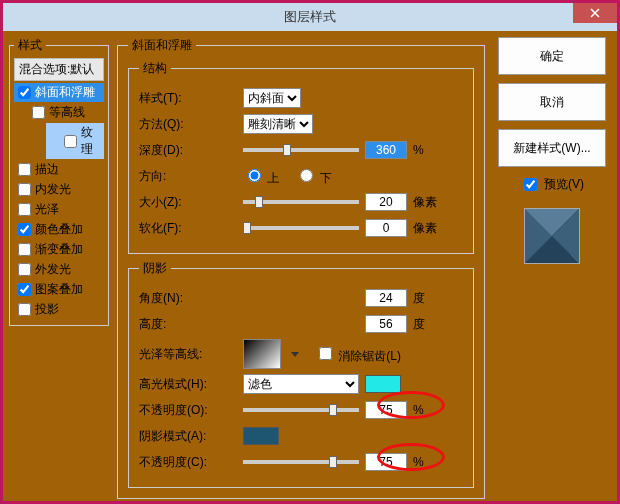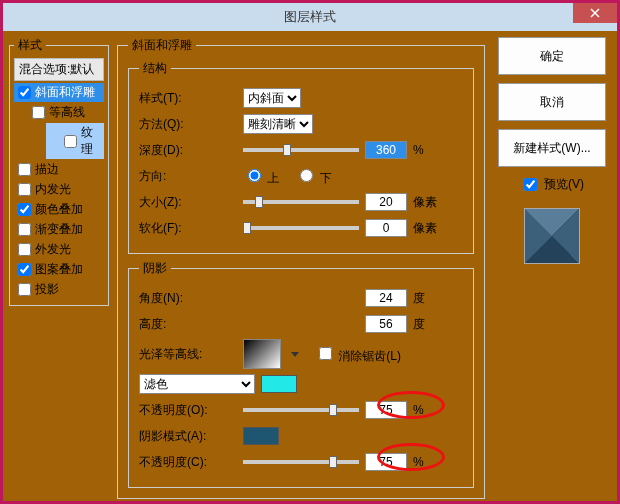--- a/index.html
+++ b/index.html
@@ -79,20 +79,24 @@
             </div>
           <div class="style-item">
               <input type="checkbox" style="">
               <span>描边</span>
             </div>
           <div class="style-item">
               <input type="checkbox" style="">
               <span>内发光</span>
             </div>
           <div class="style-item">
+              <input type="checkbox" style="">
+              <span>光泽</span>
+            </div>
+          <div class="style-item">
               <input type="checkbox" checked="" style="">
               <span>颜色叠加</span>
             </div>
           <div class="style-item">
               <input type="checkbox" style="">
               <span>渐变叠加</span>
             </div>
           <div class="style-item">
               <input type="checkbox" style="">
               <span>外发光</span>
@@ -167,20 +171,21 @@
             <div class="numbox">56</div>
             <span class="unit">度</span>
           </div>
           <div class="row">
             <span class="lbl">光泽等高线:</span>
             <div class="gloss-thumb"></div>
               <span class="chev"></span>
             <label style="margin-left:10px"><input type="checkbox" style=""> <span>消除锯齿(L)</span></label>
           </div>
           <div class="row" style="position:relative">
+            <span class="lbl">高光模式(H):</span>
             <select style="width:116px"><option>滤色</option></select>
             <div class="swatch" style="background:#22e8e8"></div>
           </div>
           <div class="row">
             <span class="lbl">不透明度(O):</span>
             <div class="slider">
                 <div class="thumb" style="left:86px"></div>
               </div>
             <div class="numbox">75</div>
             <span class="unit">%</span>

